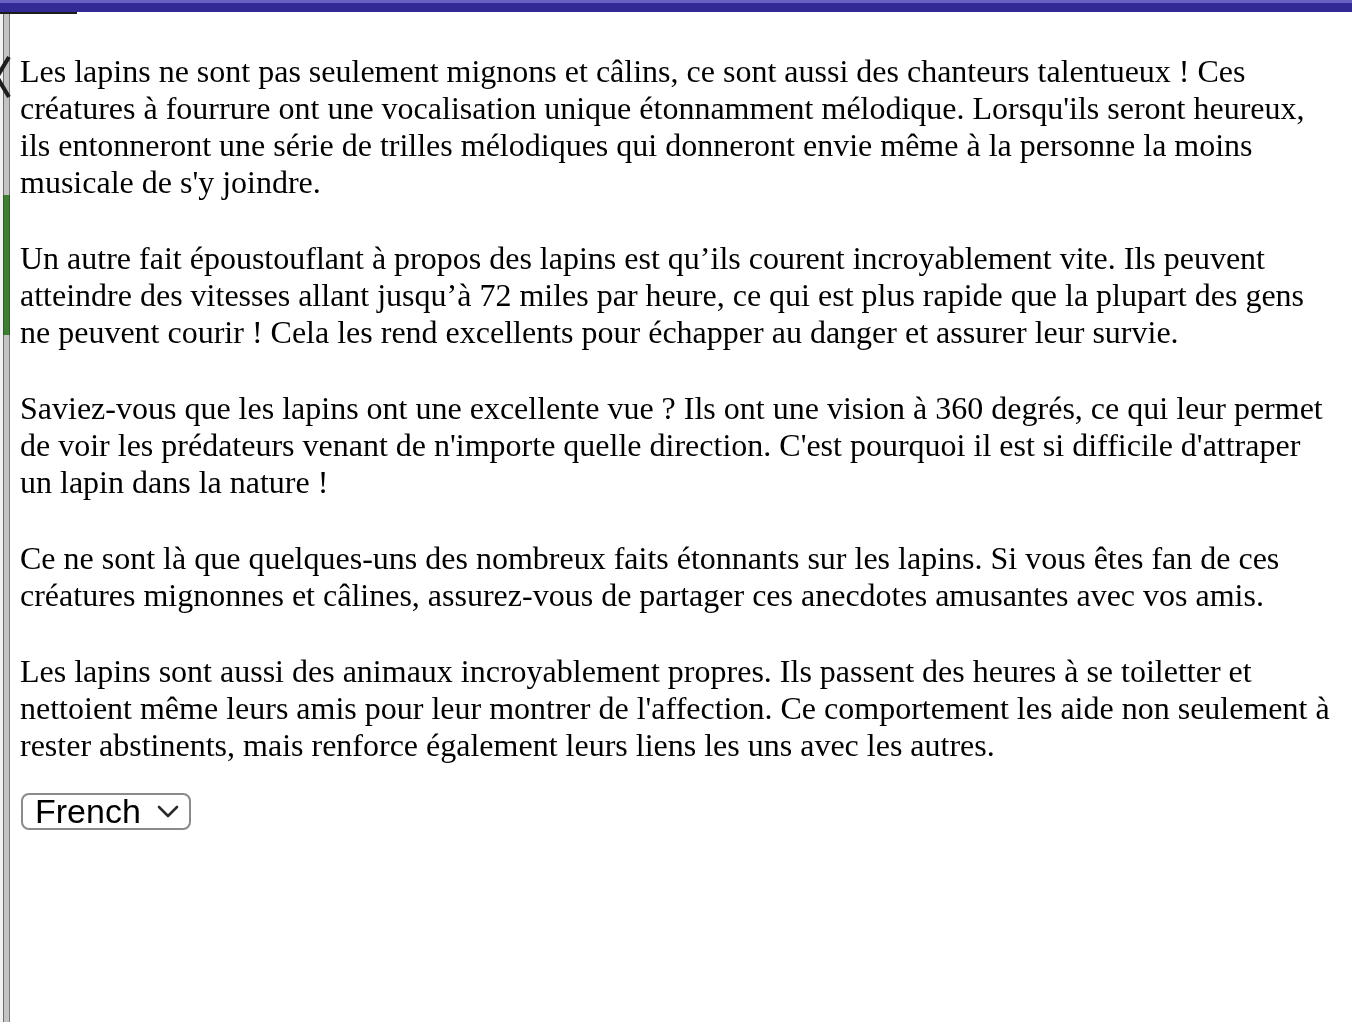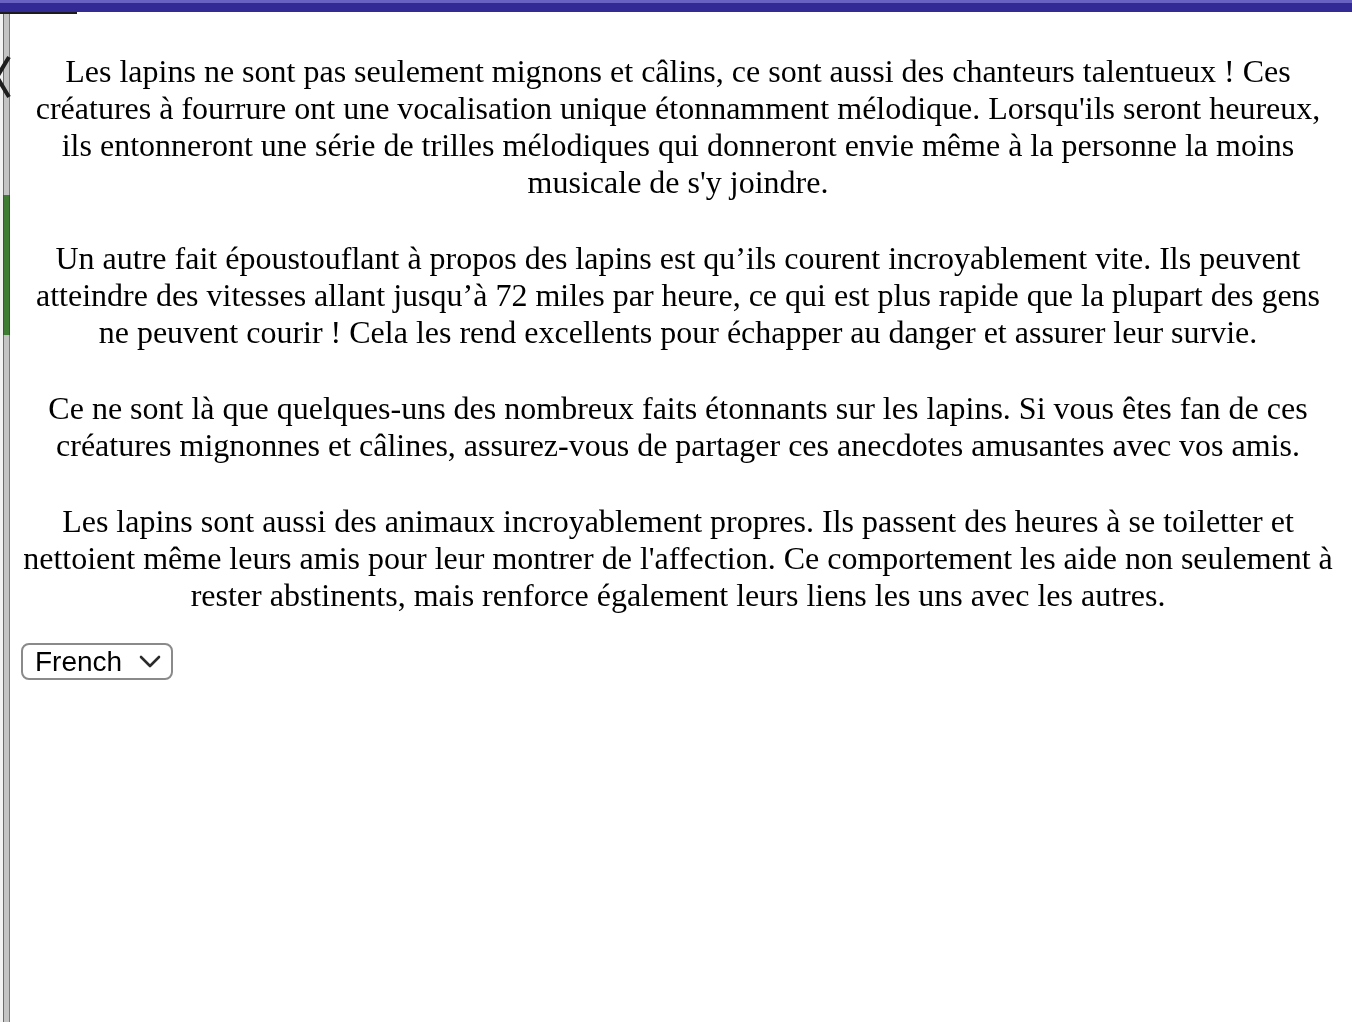--- a/index.html
+++ b/index.html
@@ -74,34 +74,33 @@
     font-weight: bold;
     line-height: 1.12;
     color: #000000;
     letter-spacing: 0;
   }
   .para {
     margin-top: 39px;
     font-size: 32px;
     line-height: 37px;
     color: #000000;
-    text-align: center;
   }
   
   .select-wrap {
     position: relative;
     display: inline-block;
     margin-top: 29px;
     margin-left: 1px;
   }
   select.lang-select {
     -webkit-appearance: none;
     appearance: none;
     font-family: "Liberation Sans", "DejaVu Sans", sans-serif;
-    font-size: 28px;
+    font-size: 34px;
     color: #000000;
     background: #ffffff;
     border: 2px solid #8a8a8a;
     border-radius: 8px;
     height: 37px;
     padding: 0 48px 2px 12px;
     line-height: 33px;
     cursor: pointer;
   }
   .select-chevron {
@@ -124,20 +123,21 @@
     <svg width="16" height="46" viewBox="0 0 16 46">
       <polyline points="13,3 1,23 13,43" fill="none" stroke="#1e1e1e" stroke-width="4" stroke-linecap="butt"></polyline>
     </svg>
   </div>
 </div>
 
 <div class="main">
 
   <p class="para">Les lapins ne sont pas seulement mignons et câlins, ce sont aussi des chanteurs talentueux ! Ces créatures à fourrure ont une vocalisation unique étonnamment mélodique. Lorsqu'ils seront heureux, ils entonneront une série de trilles mélodiques qui donneront envie même à la personne la moins musicale de s'y joindre.</p>
   <p class="para">Un autre fait époustouflant à propos des lapins est qu’ils courent incroyablement vite. Ils peuvent atteindre des vitesses allant jusqu’à 72 miles par heure, ce qui est plus rapide que la plupart des gens ne peuvent courir ! Cela les rend excellents pour échapper au danger et assurer leur survie.</p>
+  <p class="para">Saviez-vous que les lapins ont une excellente vue ? Ils ont une vision à 360 degrés, ce qui leur permet de voir les prédateurs venant de n'importe quelle direction. C'est pourquoi il est si difficile d'attraper un lapin dans la nature !</p>
   <p class="para">Ce ne sont là que quelques-uns des nombreux faits étonnants sur les lapins. Si vous êtes fan de ces créatures mignonnes et câlines, assurez-vous de partager ces anecdotes amusantes avec vos amis.</p>
   <p class="para">Les lapins sont aussi des animaux incroyablement propres. Ils passent des heures à se toiletter et nettoient même leurs amis pour leur montrer de l'affection. Ce comportement les aide non seulement à rester abstinents, mais renforce également leurs liens les uns avec les autres.</p>
 
   <div class="select-wrap">
     <select class="lang-select">
       <option>French</option>
     </select>
     <span class="select-chevron">
       <svg width="22" height="14" viewBox="0 0 22 14">
         <polyline points="2,2 11,11 20,2" fill="none" stroke="#2b2b2b" stroke-width="2.6" stroke-linecap="round" stroke-linejoin="round"></polyline>

